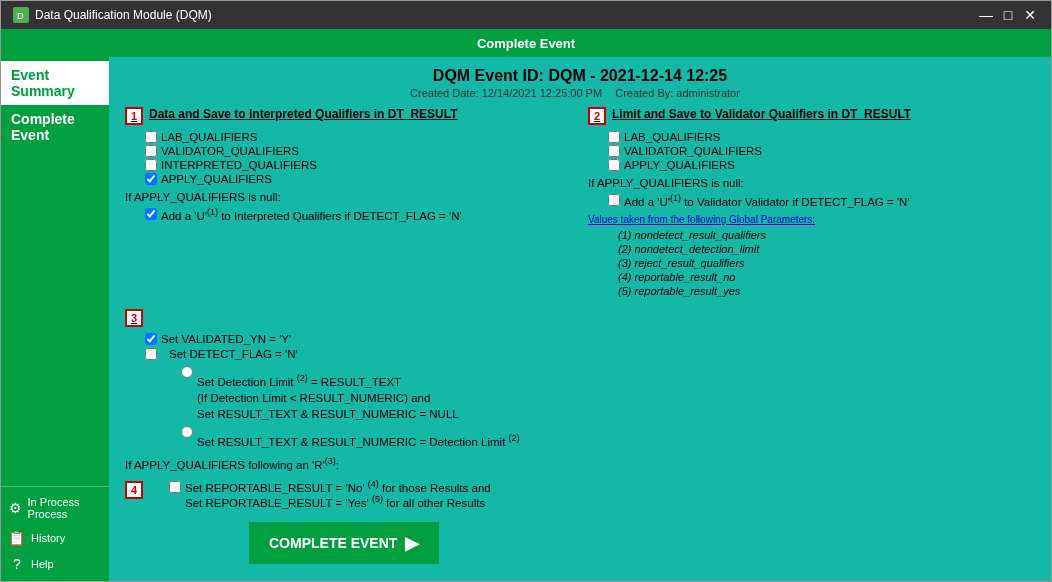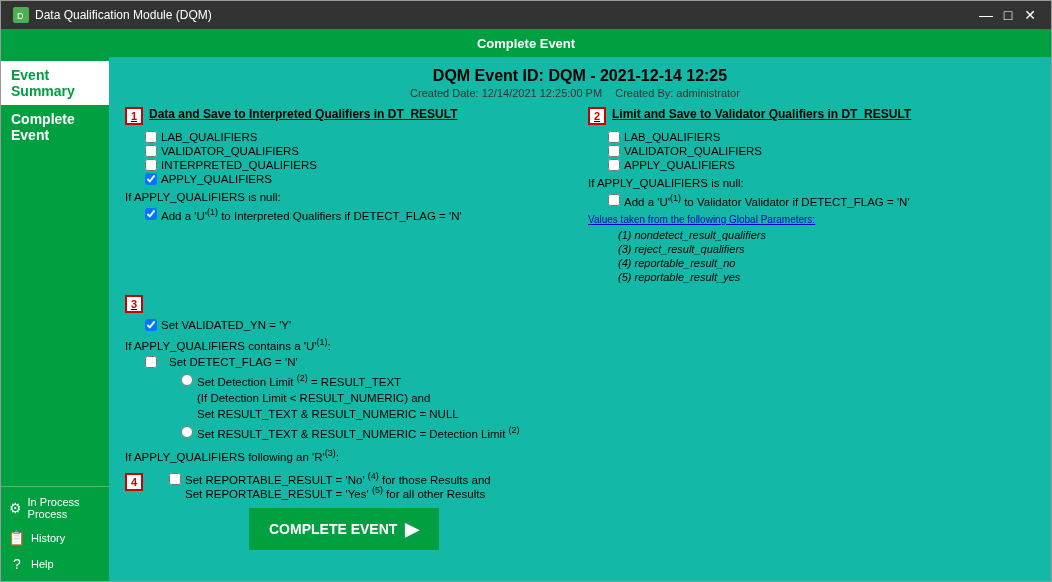--- a/index.html
+++ b/index.html
@@ -58,25 +58,25 @@
     .set-row { display: flex; align-items: flex-end; gap: 4px; margin-left: 20px; margin-bottom: 3px; font-size: 11.5px; }
     .set-row input[type=checkbox] { width: 12px; height: 12px; }
     
     .detect-group { margin-left: 20px; }
     .detect-checkbox { display: flex; align-items: center; gap: 12px; margin-bottom: 4px; font-size: 11.5px; }
     .detect-checkbox input[type=checkbox] { width: 12px; height: 12px; }
     
     .radio-group { margin-left: 36px; }
     .radio-row { display: flex; align-items: flex-start; gap: 4px; margin-bottom: 2px; font-size: 11.5px; }
     .radio-row input[type=radio] { width: 12px; height: 12px; margin-top: 2px; flex-shrink: 0; }
-    .radio-text { line-height: 1.4; }
+    .radio-text { line-height: 1.4; margin-top: 8px; }
     
     .if-apply { font-size: 11.5px; margin: 6px 0 4px 0; }
     
-    .reportable-row { display: flex; align-items: flex-start; gap: 4px; margin-left: 20px; margin-bottom: 8px; font-size: 11.5px; }
+    .reportable-row { display: flex; align-items: flex-start; gap: 4px; margin-left: 20px; margin-bottom: 14px; font-size: 11.5px; }
     .reportable-row input[type=checkbox] { width: 12px; height: 12px; margin-top: 2px; }
     
     .complete-btn { background: #00a040; color: white; border: none; padding: 10px 20px; font-size: 14px; font-weight: bold; cursor: pointer; display: flex; align-items: center; gap: 8px; margin-left: 100px; margin-top: 6px; }
     .btn-arrow { font-size: 18px; }
     
     sup { font-size: 9px; }
 
     .bottom-section { display: flex; align-items: flex-start; gap: 6px; }
   </style>
 </head>
@@ -193,38 +193,36 @@
           </div>
           <div class="condition-text">If APPLY_QUALIFIERS is null:</div>
           <div class="add-u-row">
             <input type="checkbox" style="">
             <span><span>Add a 'U'</span><sup>(1)</sup><span> to Validator Validator if DETECT_FLAG = 'N'</span></span>
           </div>
           <div class="global-params">
             <div class="global-params-title">Values taken from the following Global Parameters:</div>
             <div class="global-params-list">
               <div>(1) nondetect_result_qualifiers</div>
+              <div>(2) nondetect_detection_limit</div>
               <div>(3) reject_result_qualifiers</div>
               <div>(4) reportable_result_no</div>
               <div>(5) reportable_result_yes</div>
             </div>
           </div>
         </div>
       </div>
 
       <div class="section3">
         <div class="section3-title">
           <div class="badge">3</div>
         </div>
         <div class="set-row">
           <input type="checkbox" checked="" style="">
           <span>Set VALIDATED_YN = 'Y'</span>
-        </div>
-        <div class="condition-text">
-          <span>If APPLY_QUALIFIERS contains a 'U'</span><sup>(1)</sup><span>:</span>
         </div>
         <div class="detect-group">
           <div class="detect-checkbox">
             <input type="checkbox" style="">
             <span>Set DETECT_FLAG = 'N'</span>
           </div>
           <div class="radio-group">
             <div class="radio-row">
               <input type="radio" name="detection_limit" style="">
               <span class="radio-text">Set Detection Limit <sup>(2)</sup> = RESULT_TEXT<br>(If Detection Limit &lt; RESULT_NUMERIC) and<br>Set RESULT_TEXT &amp; RESULT_NUMERIC = NULL</span>

